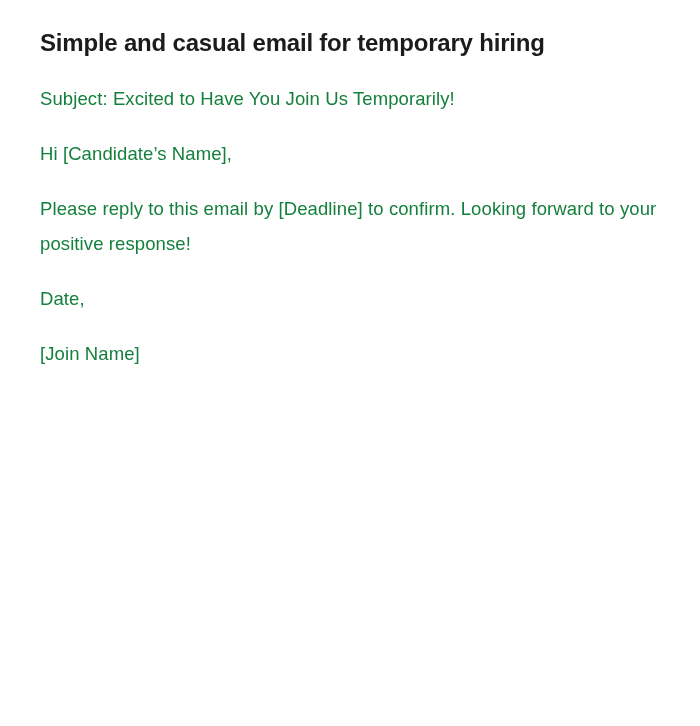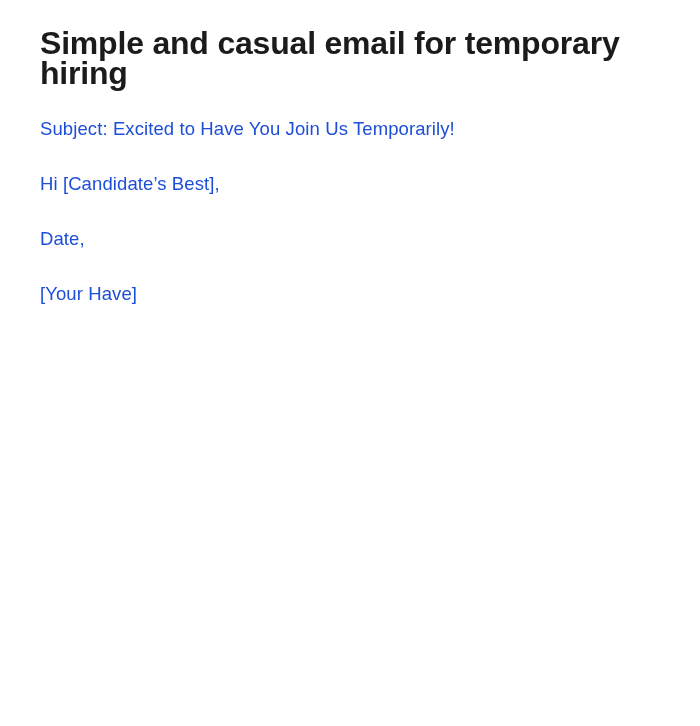--- a/index.html
+++ b/index.html
@@ -14,46 +14,47 @@
     font-family: "Liberation Sans", "DejaVu Sans", sans-serif;
   }
   .article {
     box-sizing: border-box;
     width: 700px;
     height: 726px;
     padding: 28px 40px 0 40px;
   }
   .article-title {
     margin: 0 0 23px 0;
-    font-size: 32px;
+    font-size: 24px;
     line-height: 30px;
     font-weight: 700;
     letter-spacing: -0.2px;
     color: #1b1b1b;
     max-width: 620px;
   }
   .para {
     margin: 9px 0 20px 0;
     font-size: 18.5px;
     line-height: 35px;
     font-weight: 400;
     letter-spacing: 0.1px;
-    color: #1d4ed8;
+    color: #15803d;
     max-width: 620px;
   }
 </style>
 </head>
 <body>
 
 <div class="article">
   <h1 class="article-title">Simple and casual email for temporary hiring</h1>
 
   <p class="para">Subject: Excited to Have You Join Us Temporarily!</p>
 
-  <p class="para">Hi [Candidate’s Best],</p>
+  <p class="para">Hi [Candidate’s Name],</p>
 
 
 
+  <p class="para">Please reply to this email by [Deadline] to confirm. Looking forward to your positive response!</p>
 
   <p class="para">Date,</p>
 
-  <p class="para">[Your Have]</p>
+  <p class="para">[Join Name]</p>
 </div>
 
 </body></html>

